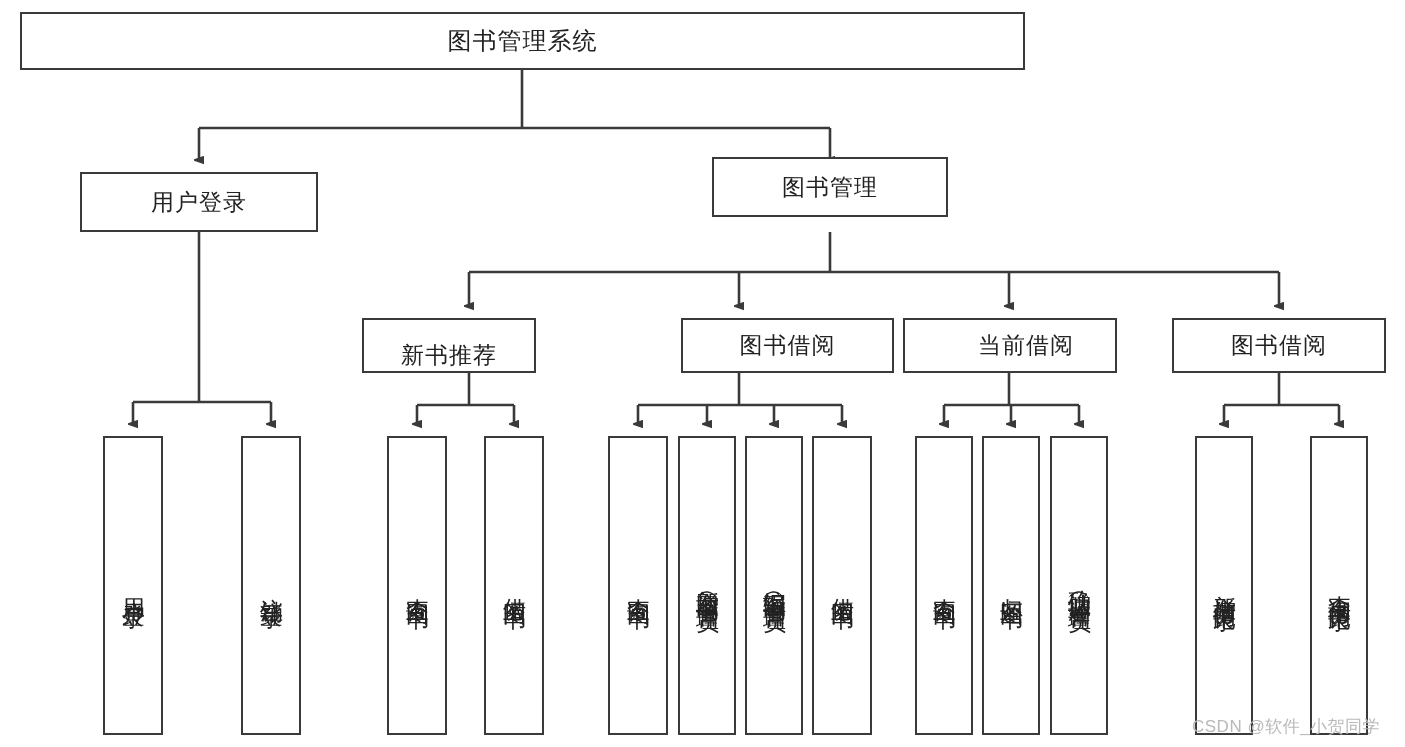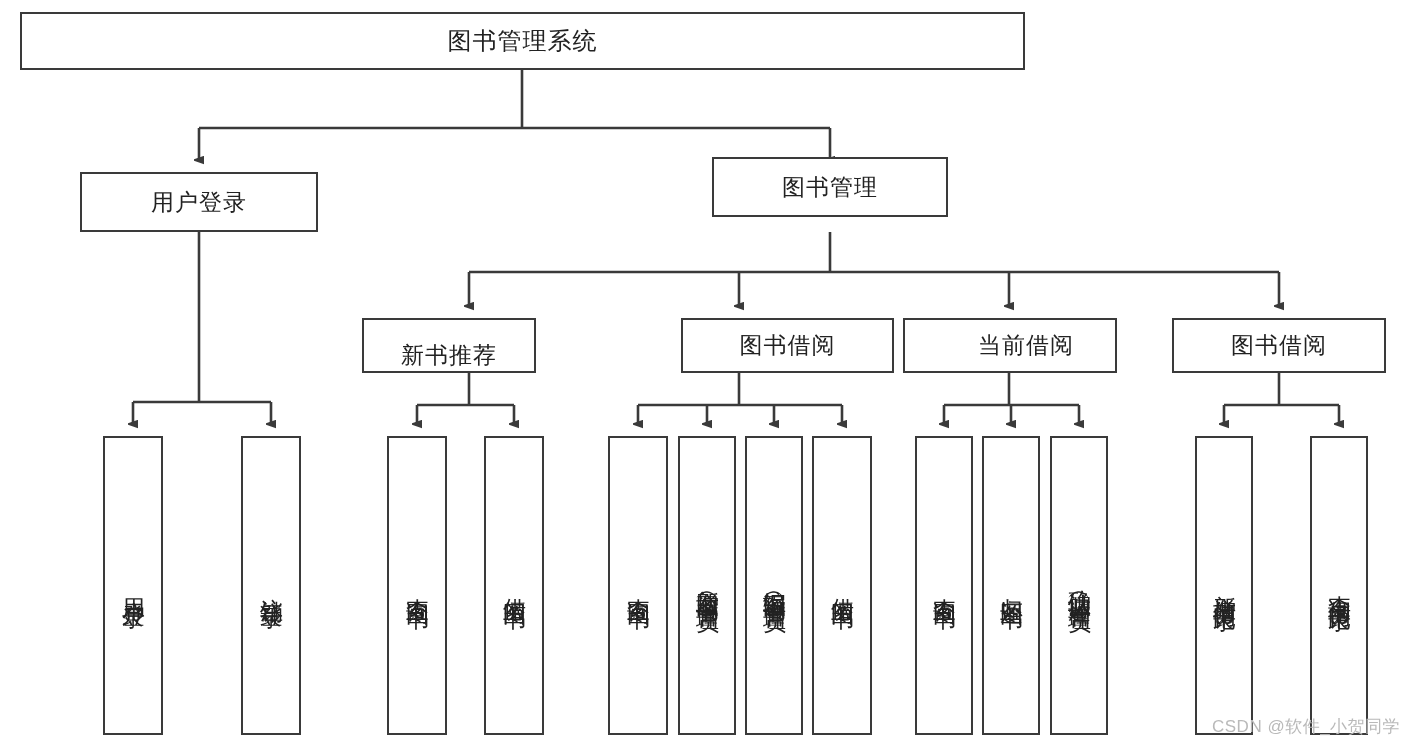--- a/index.html
+++ b/index.html
@@ -59,21 +59,20 @@
     writing-mode: vertical-rl;
     text-orientation: upright;
     display: block;
   }
   .watermark {
     position: absolute;
     font-size: 17px;
     color: #b9b9b9;
     letter-spacing: 0.5px;
     white-space: nowrap;
-    margin-left: 20px;
   }
 </style>
 </head>
 <body>
 
 <div id="canvas">
 
   <svg id="edges" viewBox="0 0 1405 747">
     <defs>
       <marker id="arrow" markerWidth="10" markerHeight="10" refX="4.2" refY="5" orient="auto" markerUnits="userSpaceOnUse">

